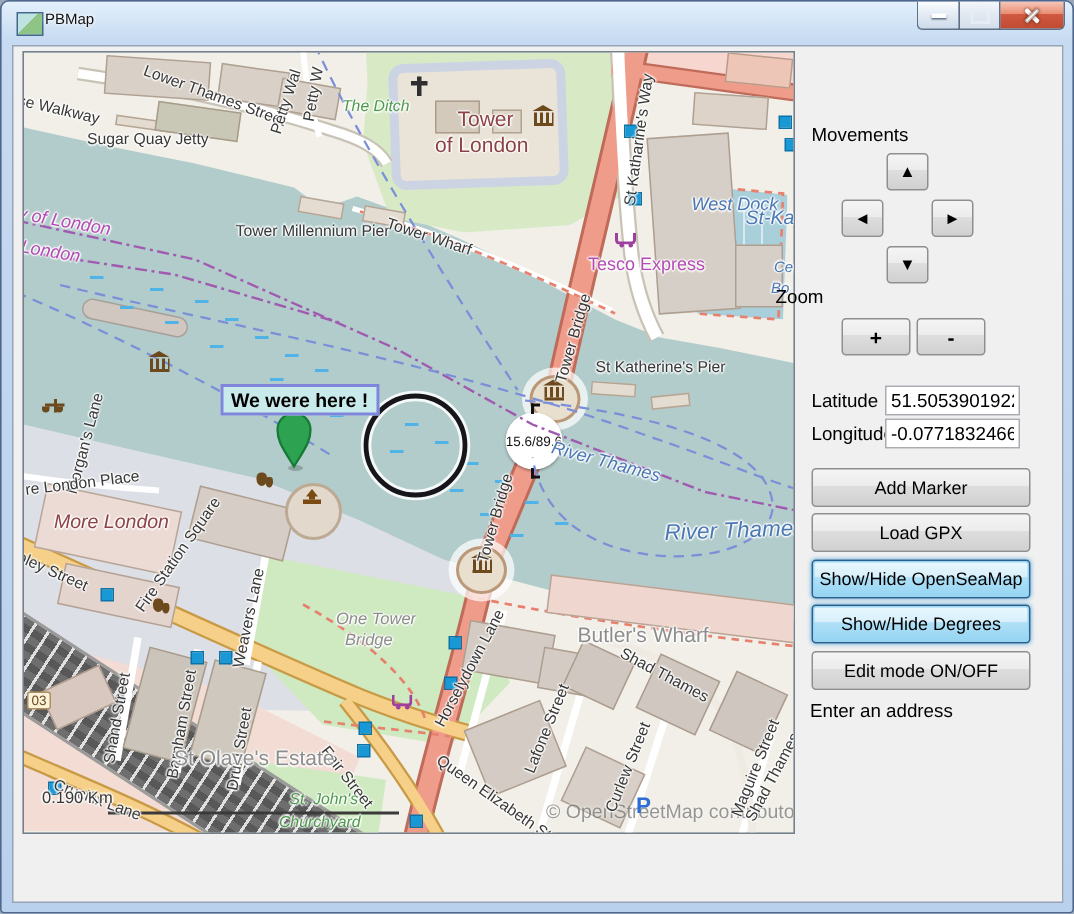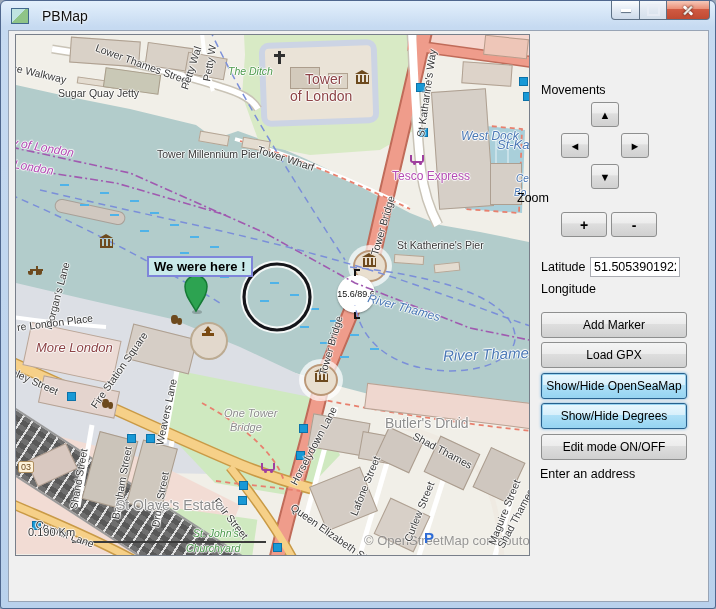--- a/index.html
+++ b/index.html
@@ -2,21 +2,21 @@
 <html><head>
 <meta charset="utf-8">
 <style>
   html,body{margin:0;padding:0;background:#9aa7b8;font-family:"Liberation Sans",sans-serif;}
   .win{position:relative;width:716px;height:609px;box-sizing:border-box;
     background:linear-gradient(180deg,#e3f0fc 0%,#c6daf1 26px,#b9d1ec 100%);
     border:1px solid #4f678e;border-radius:6px 6px 3px 3px;overflow:hidden;}
   .titlebar{position:absolute;left:0;top:0;width:100%;height:29px;}
   .appicon{position:absolute;left:10px;top:7px;width:16px;height:14px;border:1px solid #41688c;
     background:linear-gradient(135deg,#bfe3e0 0 45%,#8fc487 45% 100%);}
-  .title{position:absolute;left:41px;top:7px;font-size:14px;color:#111;text-shadow:0 0 4px #fff,0 0 2px #fff;}
+  .title{position:absolute;left:29px;top:7px;font-size:10px;color:#111;text-shadow:0 0 4px #fff,0 0 2px #fff;}
   .cap{position:absolute;top:0;height:19px;border:1px solid #5e7186;border-top:none;box-sizing:border-box;
     display:flex;align-items:center;justify-content:center;}
   .cap.min{left:610px;width:29px;border-radius:0 0 0 4px;background:linear-gradient(#fbfdfe,#e5ecf5 45%,#cddaea);}
   .cap.max{left:638px;width:28px;background:linear-gradient(#f3f7fb,#e2e9f2 45%,#d4dfeb);}
   .cap.close{left:665px;width:44px;border-radius:0 0 4px 0;background:linear-gradient(#f6c8b9,#ea8d75 45%,#d05a42 46%,#c04a32);}
   .glyph-min{width:10px;height:3px;background:#fff;box-shadow:0 1px 1px rgba(60,80,100,.8);}
   .glyph-max{width:9px;height:8px;border:2px solid #e9eef5;background:transparent;opacity:.75;}
   .xwrap{position:relative;width:14px;height:14px;}
   .xbar{position:absolute;left:1px;top:6px;width:12px;height:3px;background:#fff;border-radius:1px;box-shadow:0 0 2px rgba(90,20,10,.9);}
   .xbar.a{transform:rotate(45deg);} .xbar.b{transform:rotate(-45deg);}
@@ -285,21 +285,21 @@
         <span class="ml wt" style="left: 445px; top: 94px;">West Dock</span>
         <span class="ml wt" style="left: 352px; top: 256px; transform: rotate(15deg);">River Thames</span>
         <span class="ml wt" style="left: 427px; top: 312px; transform: rotate(-2deg); font-size: 15px;">River Thames</span>
         <span class="ml wt" style="left: 481px; top: 102px; font-size: 13px;">St-Ka</span>
         <span class="ml wt" style="left: 500px; top: 138px; font-size: 10px;">Cen</span>
         <span class="ml wt" style="left: 498px; top: 152px; font-size: 10px;">Bo</span>
         <span class="ml gr" style="left: 212px; top: 30px;">The Ditch</span>
         <span class="ml gr" style="left: 177px; top: 492px;">St. John's</span>
         <span class="ml gr" style="left: 170px; top: 507px;">Churchyard</span>
         <span class="ml pl" style="left: 100px; top: 462px; font-size: 14px;">St Olave's Estate</span>
-        <span class="ml pl" style="left: 369px; top: 380px; font-size: 14px;">Butler's Druid</span>
+        <span class="ml pl" style="left: 369px; top: 380px; font-size: 14px;">Butler's Wharf</span>
         <span class="ml pl" style="left: 208px; top: 372px; font-size: 11px; font-style: italic;">One Tower</span>
         <span class="ml pl" style="left: 214px; top: 386px; font-size: 11px; font-style: italic;">Bridge</span>
         <span class="ml mr" style="left: 289px; top: 36px; font-size: 14px;">Tower</span>
         <span class="ml mr" style="left: 274px; top: 53px; font-size: 14px;">of London</span>
         <span class="ml mr" style="left: 20px; top: 305px; font-size: 13px; font-style: italic;">More London</span>
         <span class="ml pu" style="left: 376px; top: 134px; font-size: 12px;">Tesco Express</span>
         <span class="ml pu" style="left: -4px; top: 100px; transform: rotate(10deg); font-size: 12px; font-style: italic;">y of London</span>
         <span class="ml pu" style="left: -2px; top: 122px; transform: rotate(10deg); font-size: 12px; font-style: italic;">London</span>
       </div>
   </div>
@@ -308,19 +308,20 @@
   <button class="btn arrow" style="left:590px;top:101px;width:28px;height:25px;">▲</button>
   <button class="btn arrow" style="left:560px;top:132px;width:28px;height:25px;">◄</button>
   <button class="btn arrow" style="left:620px;top:132px;width:28px;height:25px;">►</button>
   <button class="btn arrow" style="left:590px;top:163px;width:28px;height:25px;">▼</button>
   <div class="plabel" style="left:516px;top:190px;">Zoom</div>
   <button class="btn zoomb" style="left:560px;top:211px;width:46px;height:25px;">+</button>
   <button class="btn zoomb" style="left:610px;top:211px;width:46px;height:25px;">-</button>
   <div class="plabel" style="left:540px;top:259px;">Latitude</div>
   <input class="tb" style="left: 589px; top: 256px; width: 90px; height: 20px;" value="51.5053901922">
   <div class="plabel" style="left:540px;top:281px;">Longitude</div>
+  <input class="tb" style="left: 589px; top: 278px; width: 90px; height: 20px;" value="-0.0771832466">
   <button class="btn" style="left:540px;top:311px;width:146px;height:26px;">Add Marker</button>
   <button class="btn" style="left:540px;top:341px;width:146px;height:26px;">Load GPX</button>
   <button class="btn blue" style="left:540px;top:372px;width:146px;height:26px;">Show/Hide OpenSeaMap</button>
   <button class="btn" style="left:540px;top:433px;width:146px;height:26px;">Edit mode ON/OFF</button>
   <button class="btn blue" style="left:540px;top:402px;width:146px;height:26px;">Show/Hide Degrees</button>
   <div class="plabel" style="left:539px;top:466px;">Enter an address</div>
 </div>
 
 </body></html>

